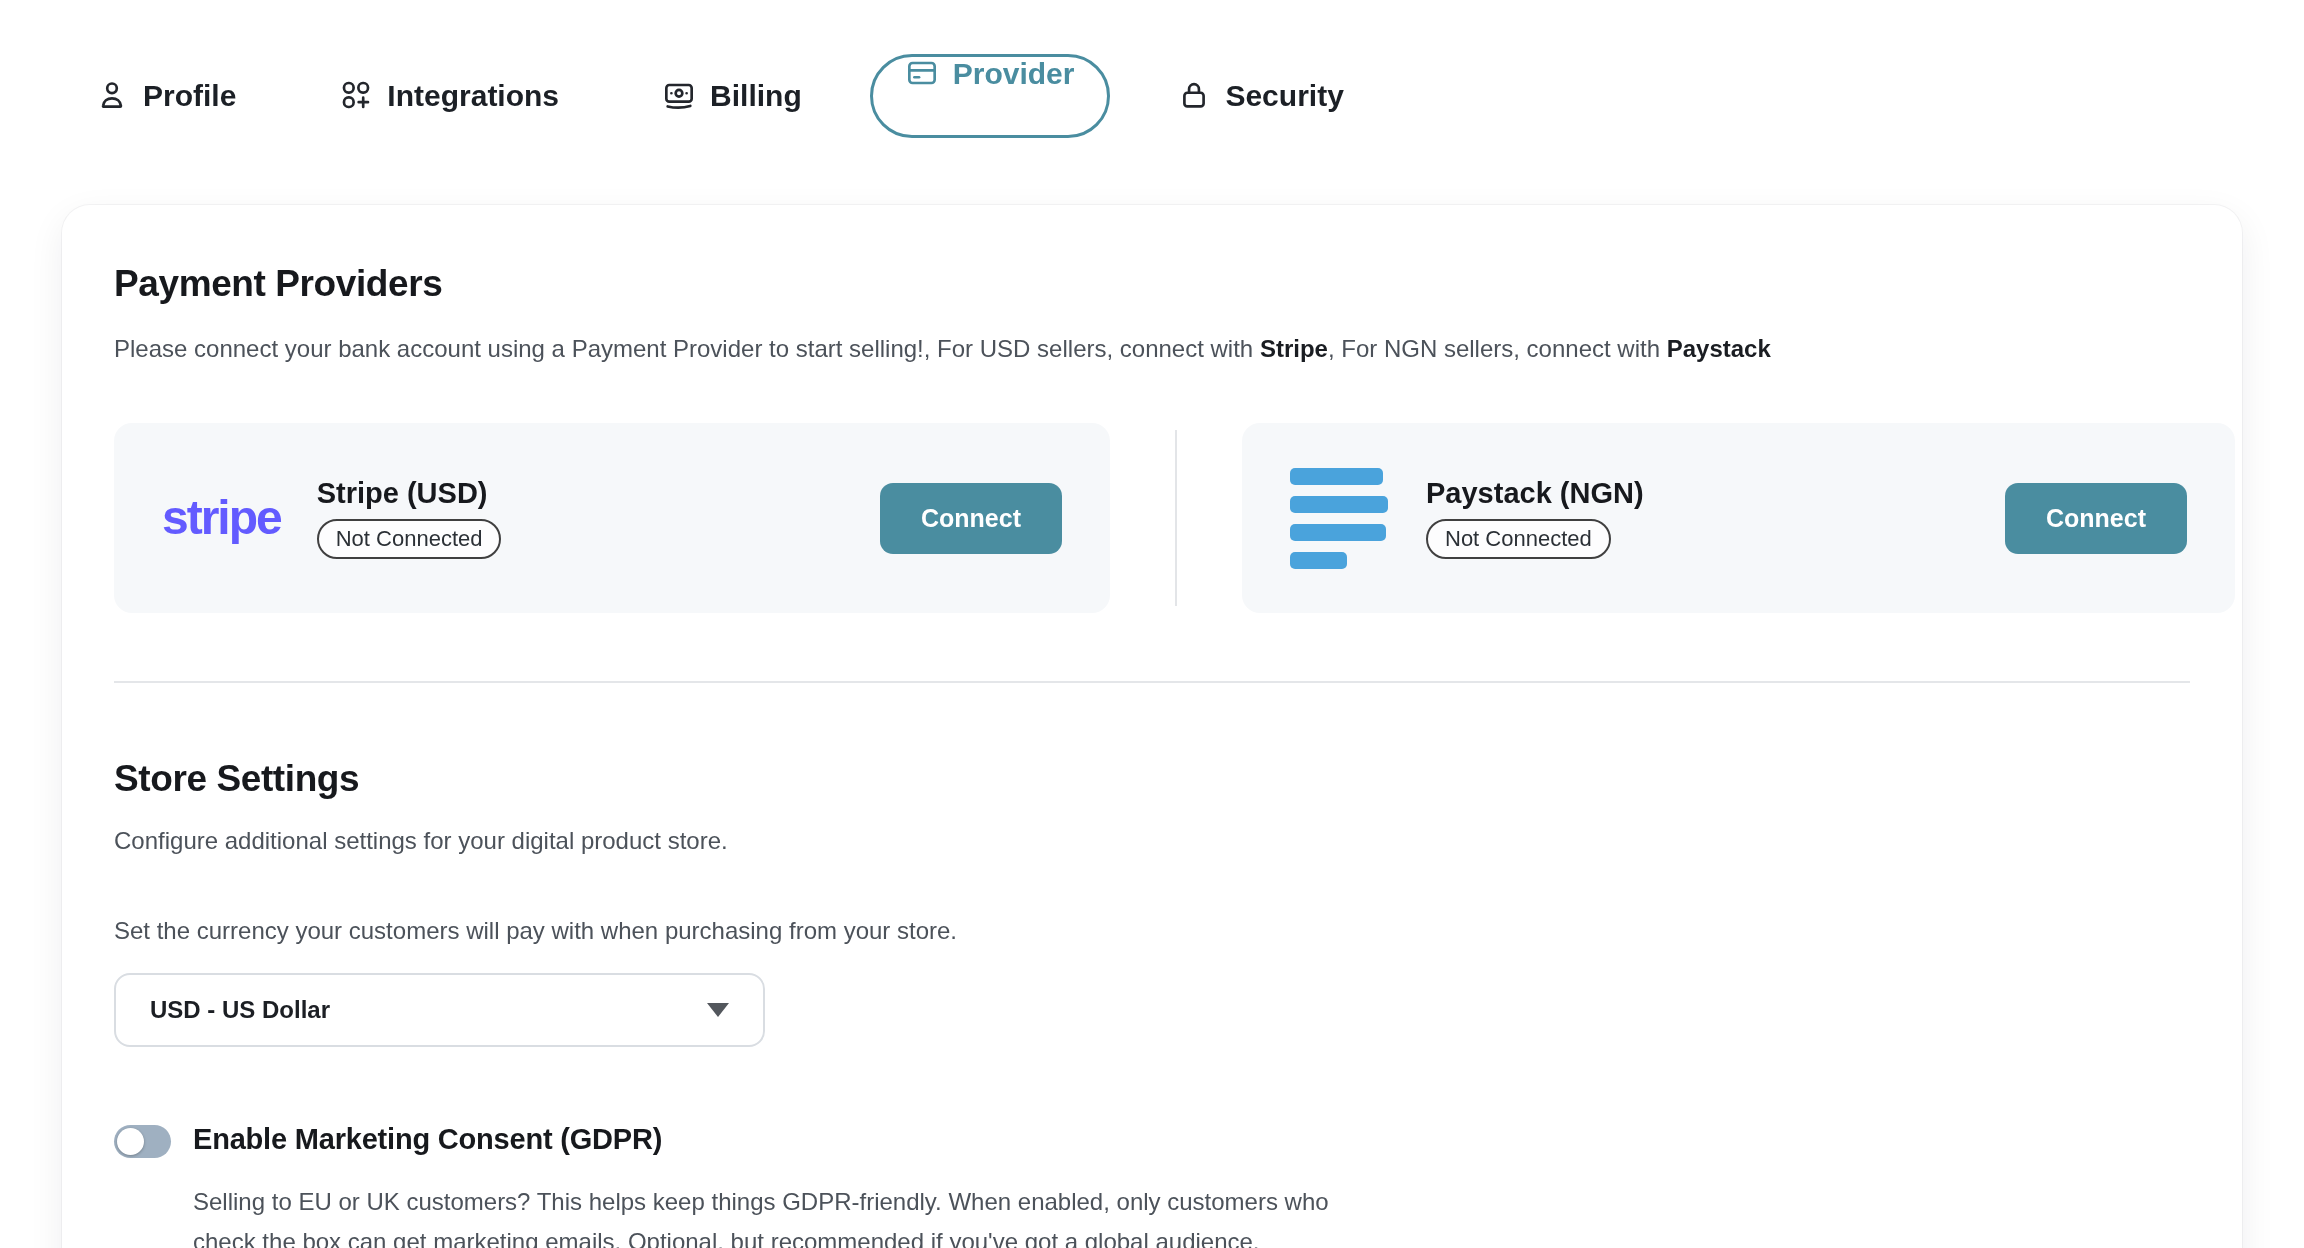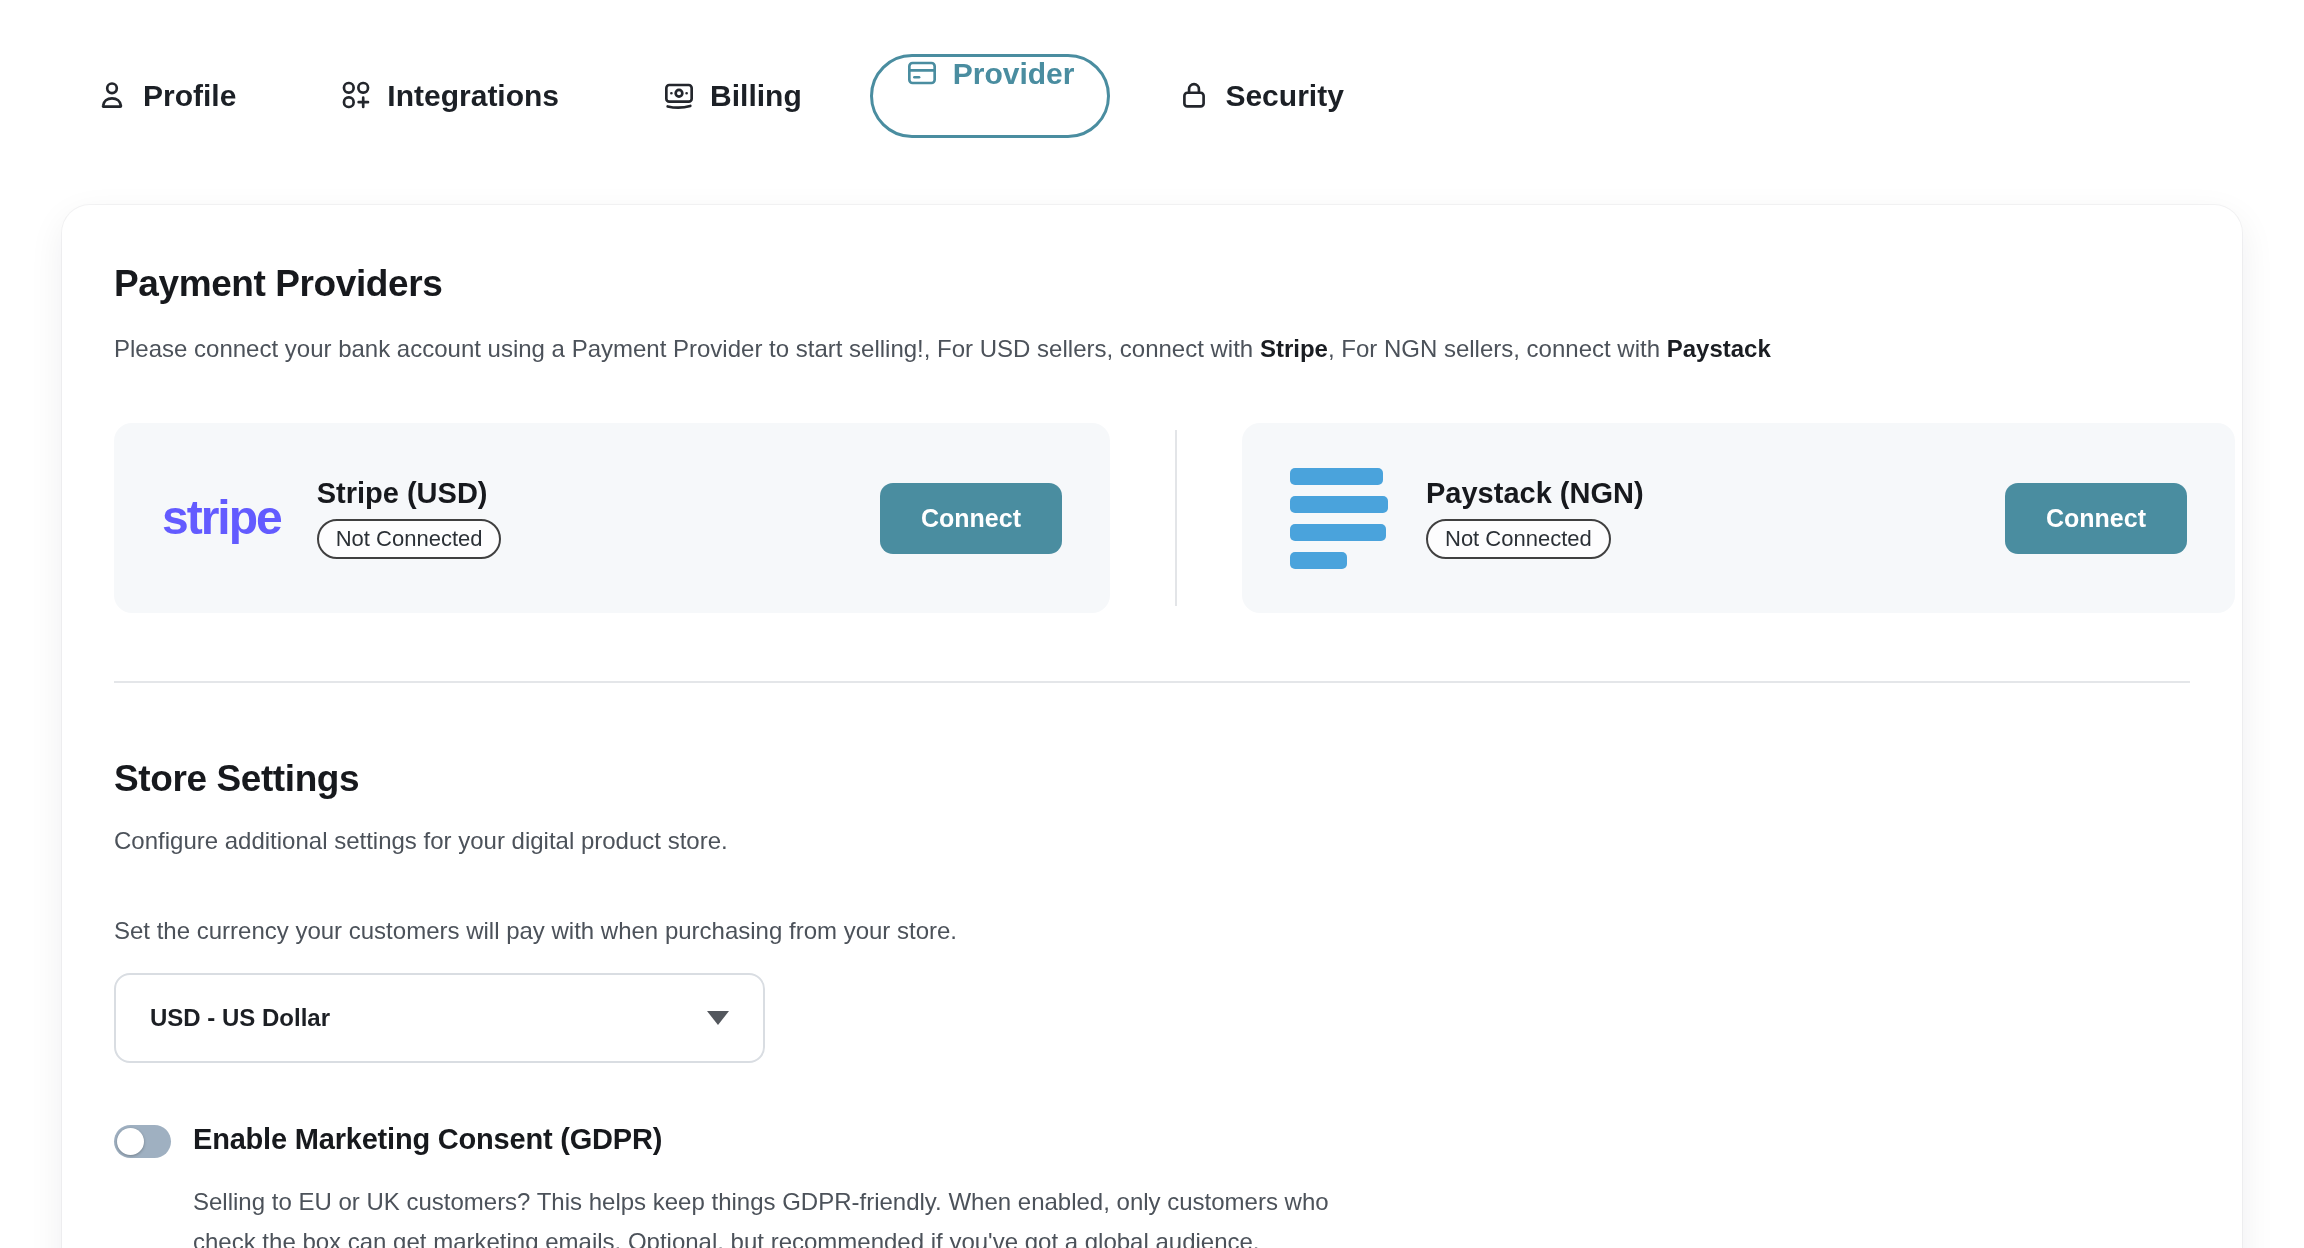--- a/index.html
+++ b/index.html
@@ -84,21 +84,21 @@
     color:#fff;font-size:25px;font-weight:700;
     font-family:inherit;cursor:pointer;
   }
 
   .hdiv{position:absolute;left:52px;top:476px;width:2076px;height:2px;background:#e4e6e9}
 
   
   .store-sub{position:absolute;left:52px;top:622px}
   .cur-label{position:absolute;left:52px;top:712px}
   .select{
-    position:absolute;left:52px;top:768px;width:651px;height:90px;
+    position:absolute;left:52px;top:768px;width:651px;height:74px;
     border:2px solid #d9dde2;border-radius:16px;background:#fff;
     display:flex;align-items:center;padding:0 34px;
     font-size:24px;font-weight:700;color:#1c1f24;cursor:pointer;
   }
   .caret{
     margin-left:auto;width:0;height:0;
     border-left:11px solid transparent;border-right:11px solid transparent;
     border-top:14px solid #53575d;
   }
 

